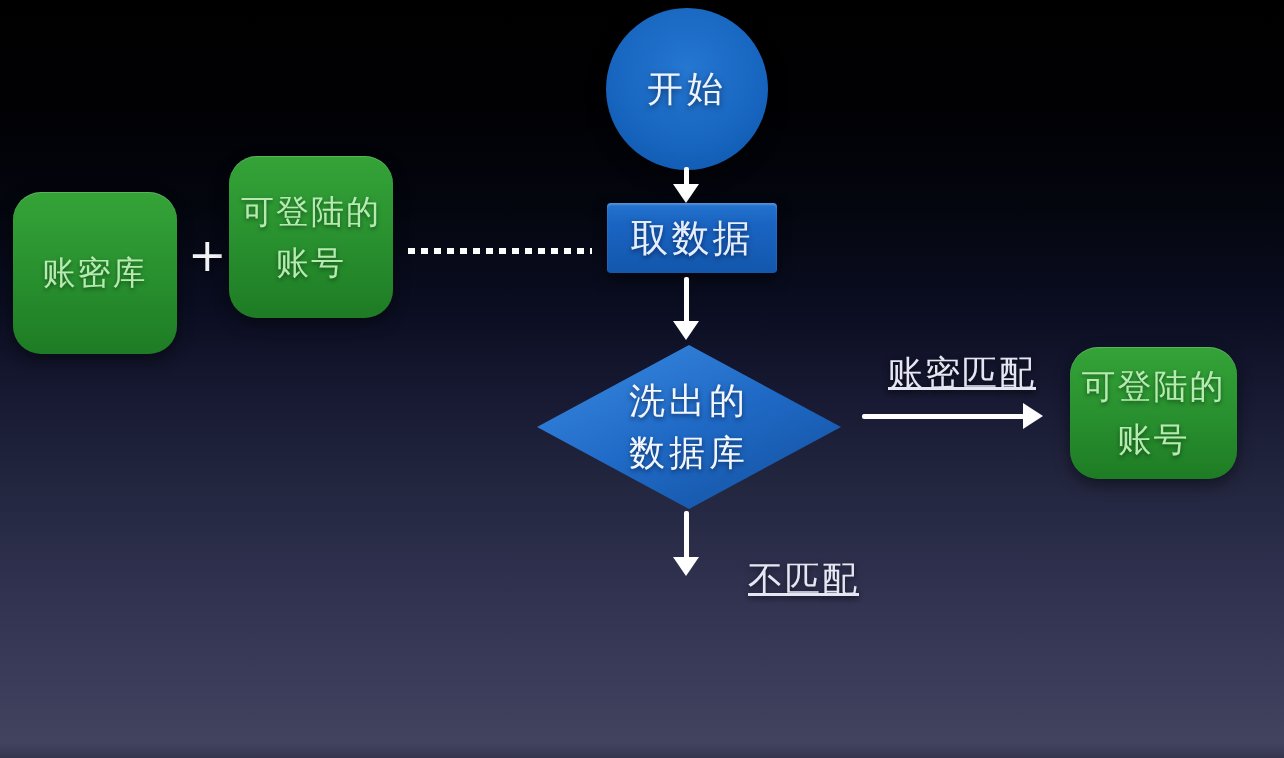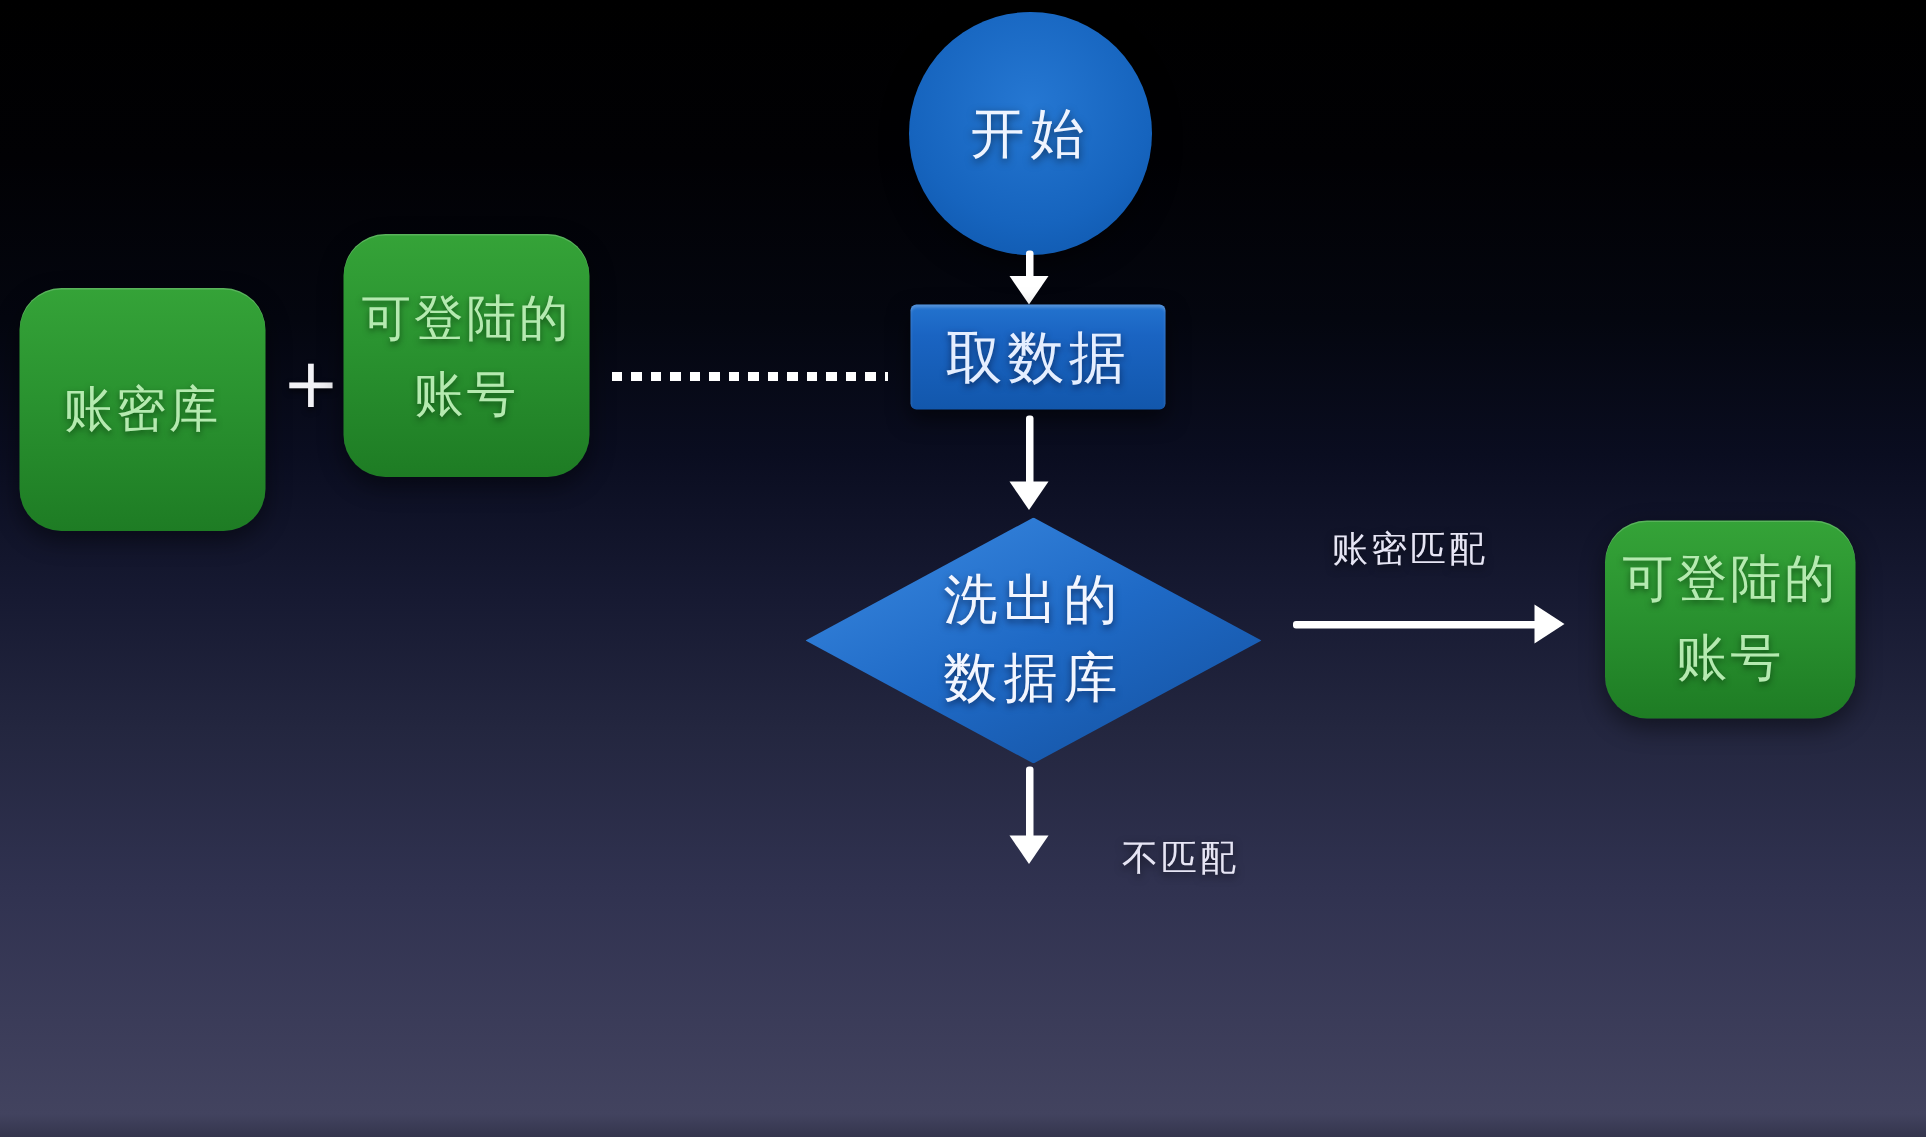--- a/index.html
+++ b/index.html
@@ -52,22 +52,22 @@
     border-top:19px solid #fff;}
   .head-right{position:absolute;width:0;height:0;
     border-top:13px solid transparent;border-bottom:13px solid transparent;
     border-left:20px solid #fff;}
   .dotted{
     position:absolute;height:6px;
     background:repeating-linear-gradient(90deg,#fff 0 7px,transparent 7px 13px);
   }
   .plus{position:absolute;color:#f2f2f6;font-size:46px;font-weight:400;
     text-shadow:0 2px 4px rgba(0,0,0,.6);}
-  .edge-label{position:absolute;color:#e6e5f4;font-size:24px;letter-spacing:2px;
-    text-shadow:0 2px 6px rgba(0,0,0,.6);}
+  .edge-label{position:absolute;color:#e6e5f4;font-size:35px;letter-spacing:2px;
+    text-shadow:0 2px 6px rgba(0,0,0,.6);text-decoration:underline;}
 </style>
 </head>
 <body>
 
 <div class="canvas">
 
   <div class="node circle" style="left:606px;top:8px;">
     <span class="lbl">开始</span>
   </div>
 

